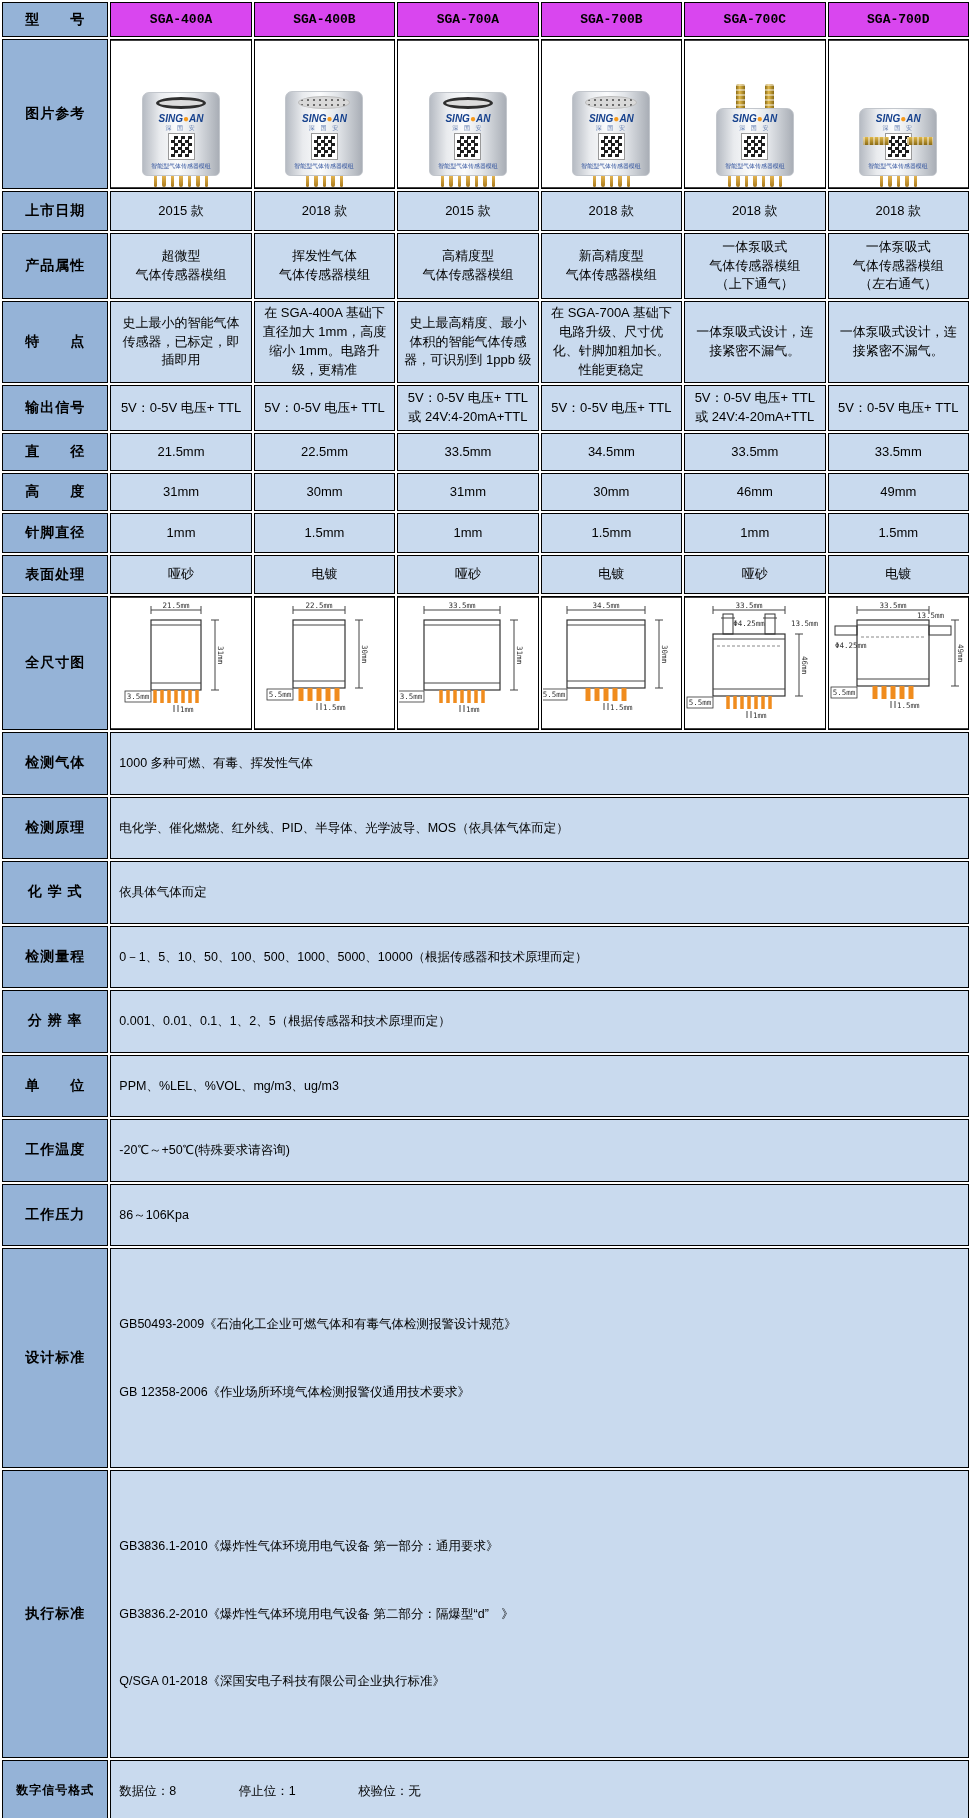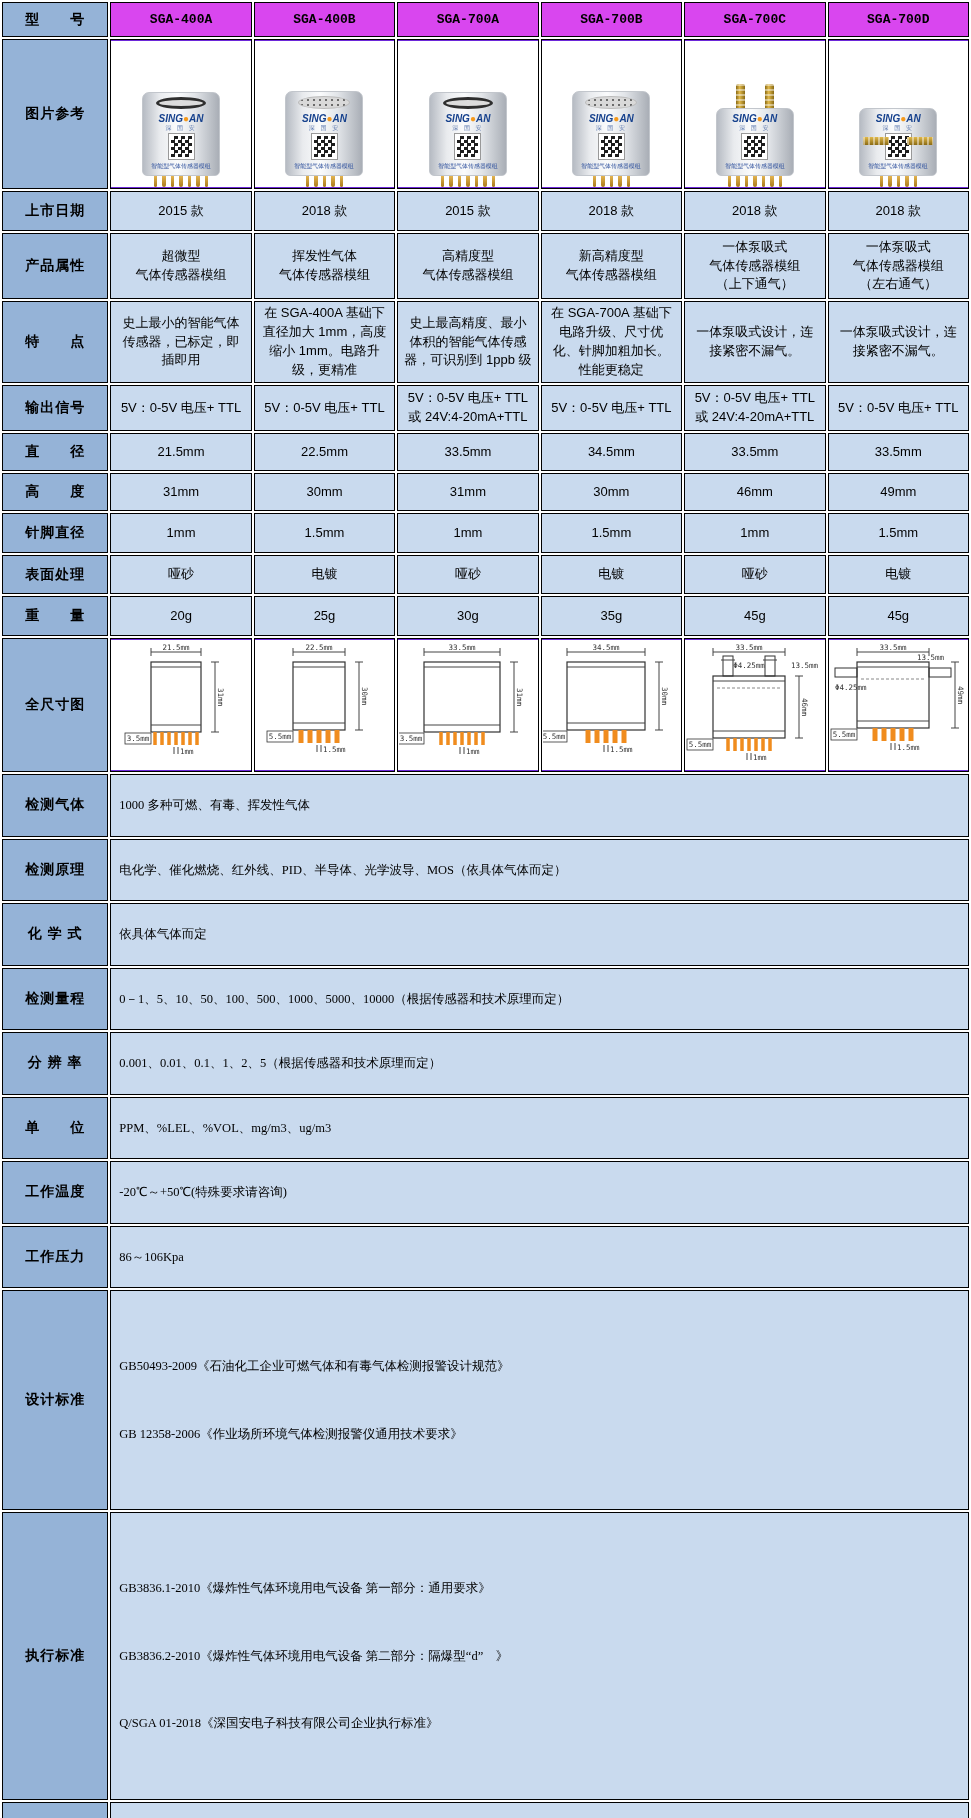--- a/index.html
+++ b/index.html
@@ -3,22 +3,22 @@
 <meta charset="utf-8">
 <style>
   html,body{margin:0;padding:0;background:#ffffff;}
   body{width:971px;font-family:"Liberation Sans","DejaVu Sans",sans-serif;color:#000;}
   table.spec{border-collapse:separate;border-spacing:2px;width:971px;table-layout:fixed;background:#ffffff;}
   td{border:1px solid #000;vertical-align:middle;overflow:hidden;}
   .lbl{background:#95b3d7;font-weight:bold;text-align:center;font-size:14px;letter-spacing:1px;}
   .hdr{background:#d946ef;font-weight:bold;text-align:center;font-size:13px;font-family:"Liberation Mono","DejaVu Sans Mono",monospace;}
   .dat{background:#c9daee;text-align:center;font-size:13px;white-space:pre-line;padding:2px 5px;line-height:1.45;}
   .feat{font-size:13px;}
-  .img{background:#6d28d9;padding:0;}
-  .specval{background:#c9daee;text-align:left;font-size:12.5px;padding:19px 8px;font-family:Liberation Serif, serif;white-space:pre-wrap;line-height:1.8;}
+  .img{background:#404040;padding:0;}
+  .specval{background:#c9daee;text-align:left;font-size:12.5px;padding:19px 8px;font-family:Liberation Sans, sans-serif;white-space:pre-wrap;line-height:1.8;}
   
   .photo-slot{width:100%;height:146px;position:relative;display:flex;flex-direction:column;align-items:center;justify-content:flex-end;background:#fff;}
   .cyl{position:relative;width:76px;background:linear-gradient(90deg,#b6bbc3 0%,#e9ebee 22%,#fafbfc 45%,#e2e5e9 68%,#a9aeb6 100%);border:1px solid #c2c6cc;border-radius:7px 7px 5px 5px;display:flex;flex-direction:column;align-items:center;}
   .cap-ring{margin-top:4px;width:50px;height:12px;border-radius:50%;background:#dcdcdc;border:3px solid #2e2e2e;box-sizing:border-box;}
   .cap-holes{margin-top:4px;width:52px;height:13px;border-radius:50%;background:radial-gradient(circle at 3px 3px,#6b6b6b 1.1px,transparent 1.4px) 0 0/6px 5px,#d9d9d9;border:1px solid #bbb;box-sizing:border-box;}
   .brand{margin-top:5px;font-size:10px;font-weight:bold;font-style:italic;color:#16418d;letter-spacing:0;line-height:1;}
   .brand .o{color:#f59a1d;font-style:normal;}
   .brandcn{font-size:6px;color:#5f7bb0;letter-spacing:2px;line-height:1.4;}
   .qr{margin-top:2px;width:21px;height:21px;background:repeating-conic-gradient(#1d1d1d 0% 25%,#ffffff 0% 50%) 0 0/7px 7px;border:2px solid #fff;outline:1px solid #999;}
   .caption{margin-top:2px;margin-bottom:4px;font-size:7px;color:#2a4d9b;transform:scale(0.85);white-space:nowrap;}
@@ -268,29 +268,20 @@
   <tr>
     <td class="lbl" style="height:35px">表面处理</td>
     <td class="dat">哑砂</td>
     <td class="dat">电镀</td>
     <td class="dat">哑砂</td>
     <td class="dat">电镀</td>
     <td class="dat">哑砂</td>
     <td class="dat">电镀</td>
   </tr>
 
-  <tr>
-    <td class="lbl" style="height:36px">重　　量</td>
-    <td class="dat">20g</td>
-    <td class="dat">25g</td>
-    <td class="dat">30g</td>
-    <td class="dat">35g</td>
-    <td class="dat">45g</td>
-    <td class="dat">45g</td>
-  </tr>
 
   <tr>
     <td class="lbl" style="height:130px">全尺寸图</td>
     <td class="img">
           <div class="diagram-slot">
             <svg width="137" height="126" viewBox="0 0 137 126">
               <line x1="38" y1="10" x2="88" y2="10" stroke="#444" stroke-width="1"></line>
               <line x1="38" y1="6" x2="38" y2="14" stroke="#444" stroke-width="1"></line>
               <line x1="88" y1="6" x2="88" y2="14" stroke="#444" stroke-width="1"></line>
               <text x="63" y="8" text-anchor="middle" class="dim">21.5mm</text>

